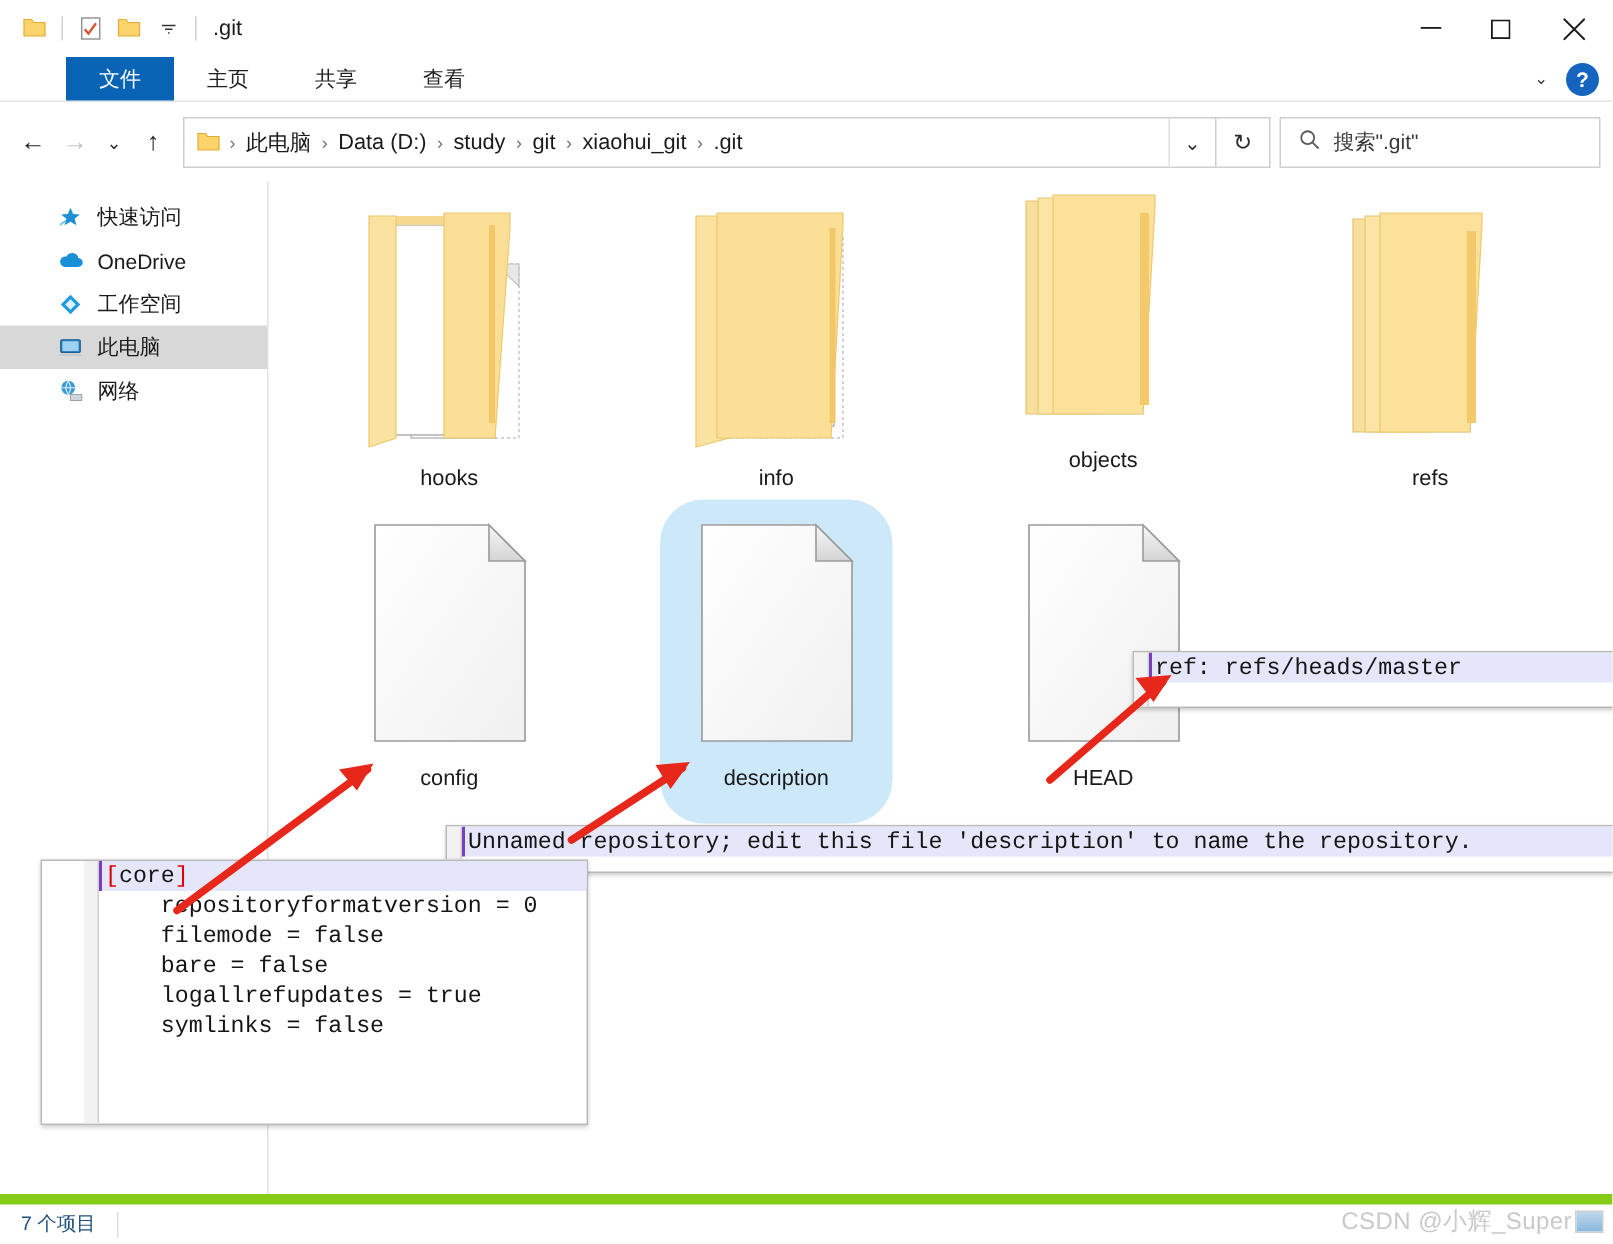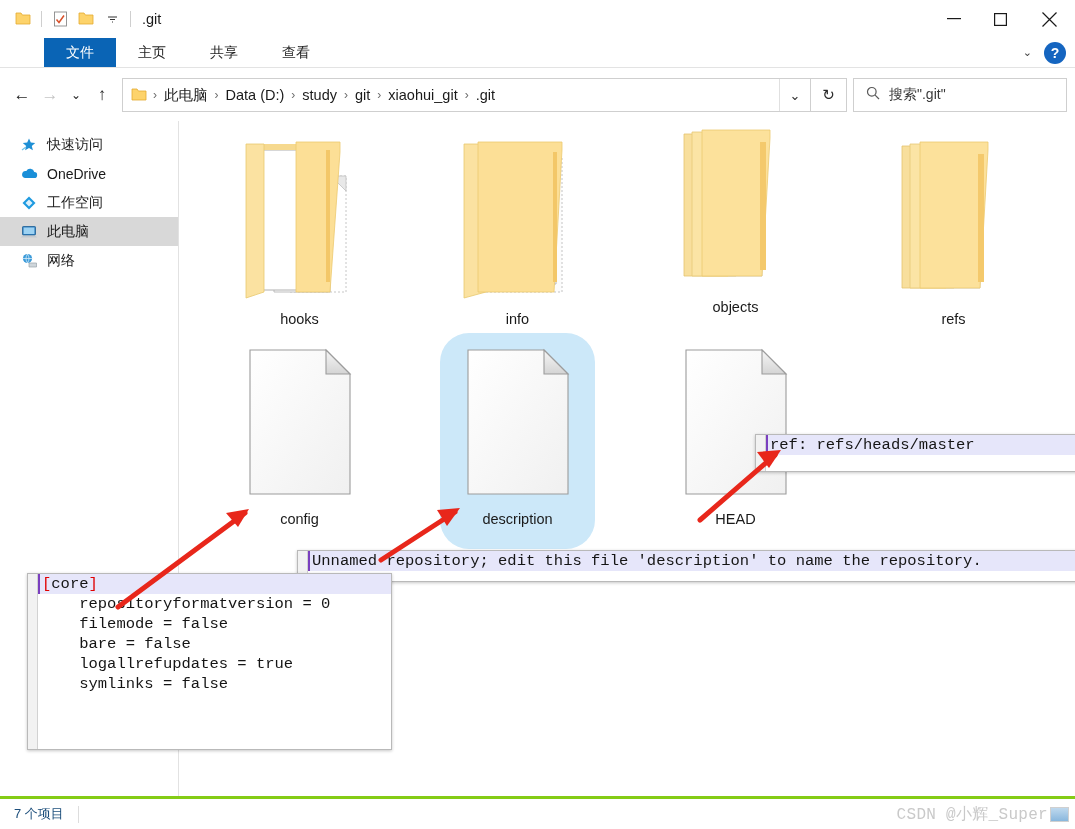--- a/index.html
+++ b/index.html
@@ -77,21 +77,21 @@
     display:flex; align-items:center; margin-left:6px; padding-left:12px; gap:9px;
   }
   .search-ph { font-size:14px; color:#3a3a3a; }
 
   
   .navpane {
     position:absolute; left:0; top:121px; width:179px; height:675px;
     background:#ffffff; border-right:1px solid #e2e2e2; padding-top:9px;
   }
   .navitem {
-    height:29px; display:flex; align-items:center; gap:9px; padding-left:20px;
+    height:29px; display:flex; align-items:center; gap:9px; padding-left:38px;
     font-size:14px; color:#1a1a1a;
   }
   .navitem.sel { background:#d8d8d8; }
   .navicon { width:18px; height:18px; display:flex; align-items:center; justify-content:center; }
 
   
   .content {
     position:absolute; left:180px; top:121px; width:895px; height:675px;
     background:#ffffff;
     padding-left:40px;
@@ -99,31 +99,31 @@
   .item {
     position:absolute; width:155px; text-align:center;
   }
   .item.selected { background:#cce8f9; }
   .item-icon { height:175px; display:flex; align-items:flex-end; justify-content:center; }
   .item-label { font-size:14.5px; color:#1a1a1a; padding-top:3px; height:26px; }
 
   
   .statusbar {
     position:absolute; left:0; bottom:0; width:1075px; height:33px;
-    background:#ffffff; border-top:3px solid #84cc16;
+    background:#ffffff; border-top:7px solid #84cc16;
     display:flex; align-items:center; padding-left:14px;
   }
   .status-text { font-size:13px; color:#1d4f7c; }
   .status-div { width:1px; height:17px; background:#dddddd; margin-left:14px; }
 
   
   .watermark {
     position:absolute; right:6px; bottom:4px;
     font-size:16px; color:#c9c9c9; letter-spacing:0.3px;
-    display:flex; align-items:center; gap:2px;font-family:Liberation Mono, monospace;
+    display:flex; align-items:center; gap:2px;
   }
   .wm-badge { width:19px; height:15px; border:1px solid #d0d0d0;
     background:linear-gradient(#bfd9ee,#89b7dd); display:inline-block; }
 
   
   .editor {
     position:absolute; background:#ffffff;
     border:1px solid #b9b9b9;
     box-shadow:0 1px 3px rgba(0,0,0,0.22);
     font-family:"Liberation Mono", "DejaVu Sans Mono", monospace;
@@ -435,21 +435,21 @@
     </div>
   </div>
 
   <div class="editor" style="left:297px; top:550px; width:790px; height:32px;">
     <div class="editor-gutter"></div>
     <div class="editor-body">
       <div class="eline hl">Unnamed repository; edit this file 'description' to name the repository.</div>
     </div>
   </div>
 
-  <div class="editor" style="left:27px; top:573px; width:365px; height:177px;">
+  <div class="editor" style="left:27px; top:573px; width:365px; height:177px;padding-left:28px;">
     <div class="editor-gutter"></div>
     <div class="editor-body">
       <div class="eline hl"><span class="br">[</span><span>core</span><span class="br">]</span></div>
       <div class="eline">    repositoryformatversion = 0</div>
       <div class="eline">    filemode = false</div>
       <div class="eline">    bare = false</div>
       <div class="eline">    logallrefupdates = true</div>
       <div class="eline">    symlinks = false</div>
     </div>
   </div>

